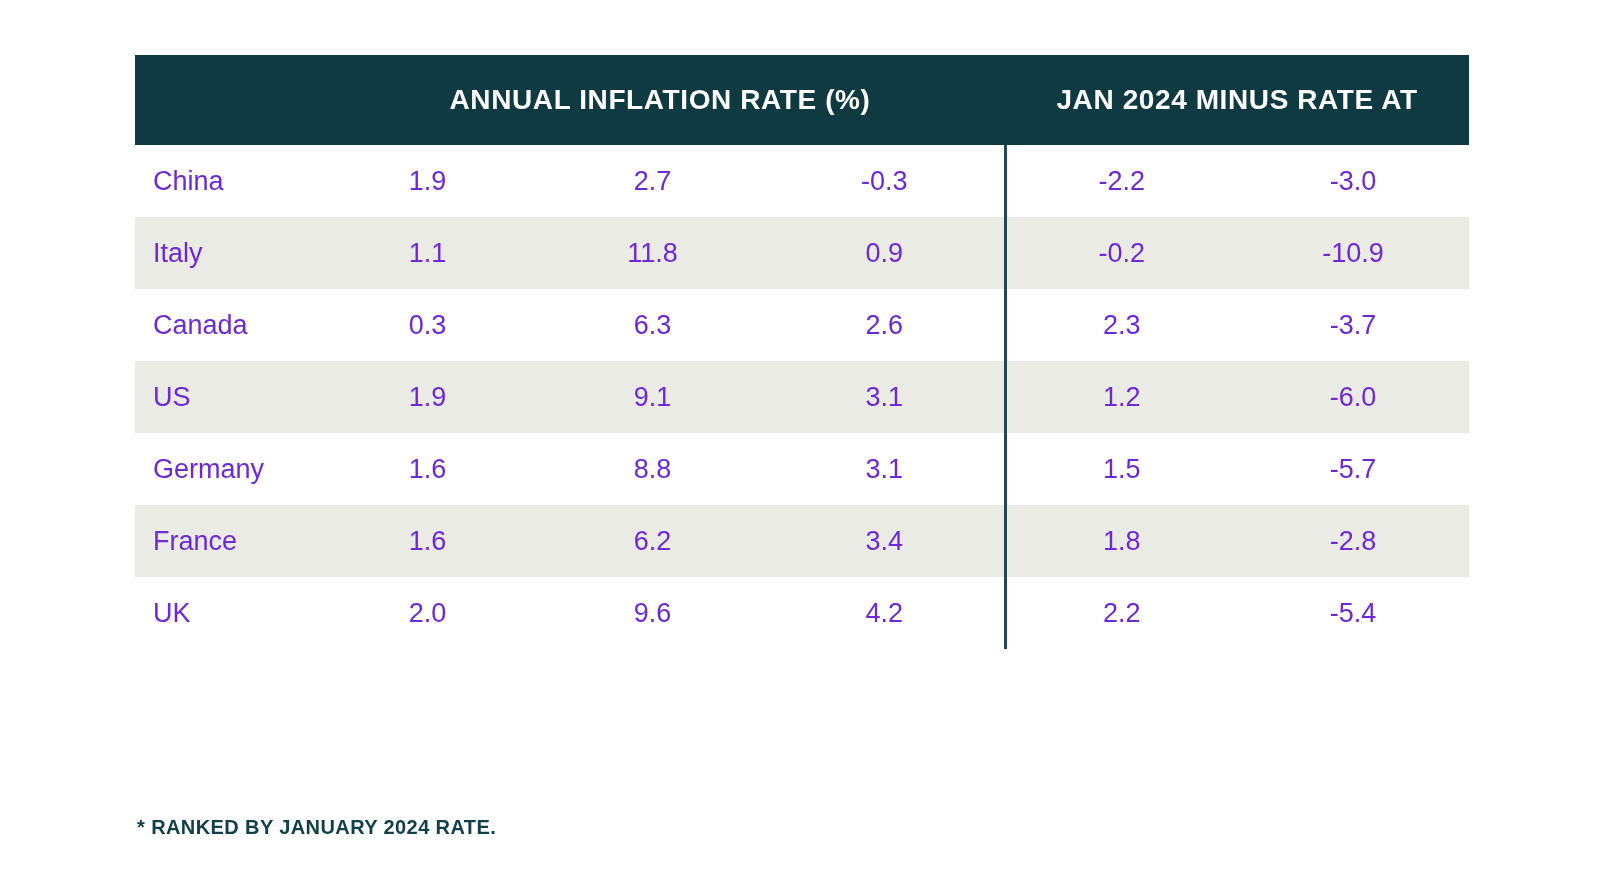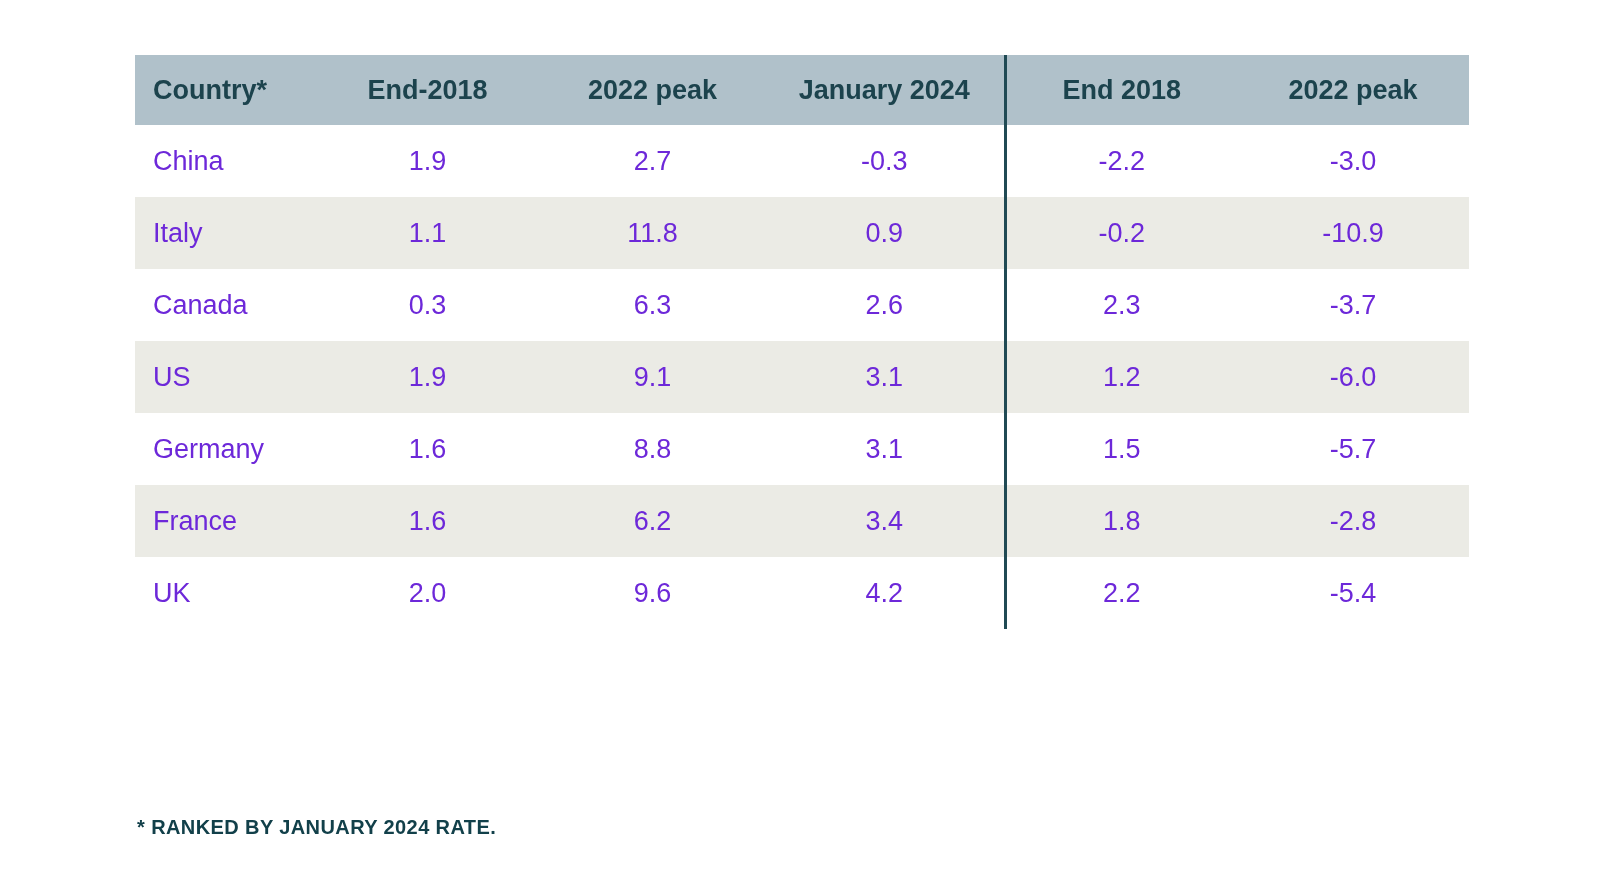--- a/index.html
+++ b/index.html
@@ -82,27 +82,24 @@
   <table class="inflation">
     <colgroup>
       <col style="width:180px">
       <col style="width:225px">
       <col style="width:225px">
       <col style="width:240px">
       <col style="width:232px">
       <col style="width:232px">
     </colgroup>
     <thead>
-      <tr class="col-row">
-        <th class="country-col">Country*</th>
-        <th>End-2018</th>
-        <th>2022 peak</th>
-        <th>January 2024</th>
-        <th>End 2018</th>
-        <th>2022 peak</th>
+      <tr class="group-row">
+        <th colspan="1"></th>
+        <th colspan="3">ANNUAL INFLATION RATE (%)</th>
+        <th colspan="2">JAN 2024 MINUS RATE AT</th>
       </tr>
     </thead>
     <tbody id="table-body">
         <tr>
           <td class="country">China</td>
           <td>1.9</td>
           <td>2.7</td>
           <td>-0.3</td>
           <td>-2.2</td>
           <td>-3.0</td>

